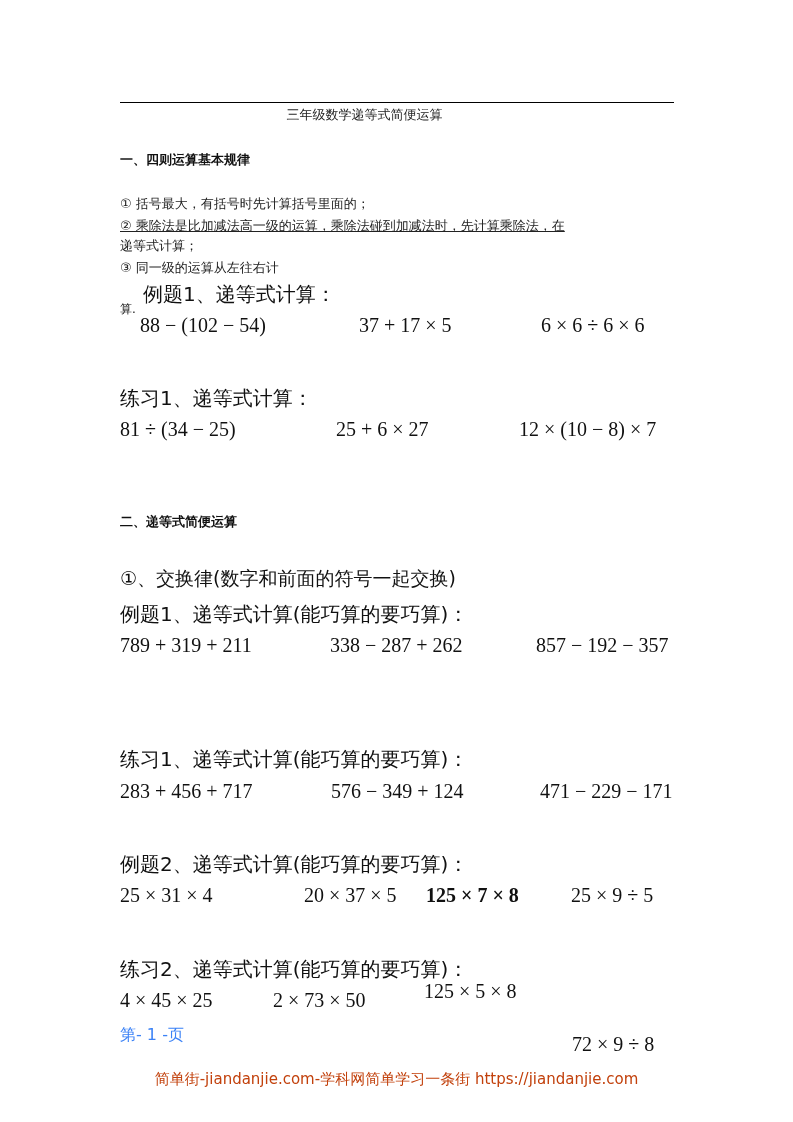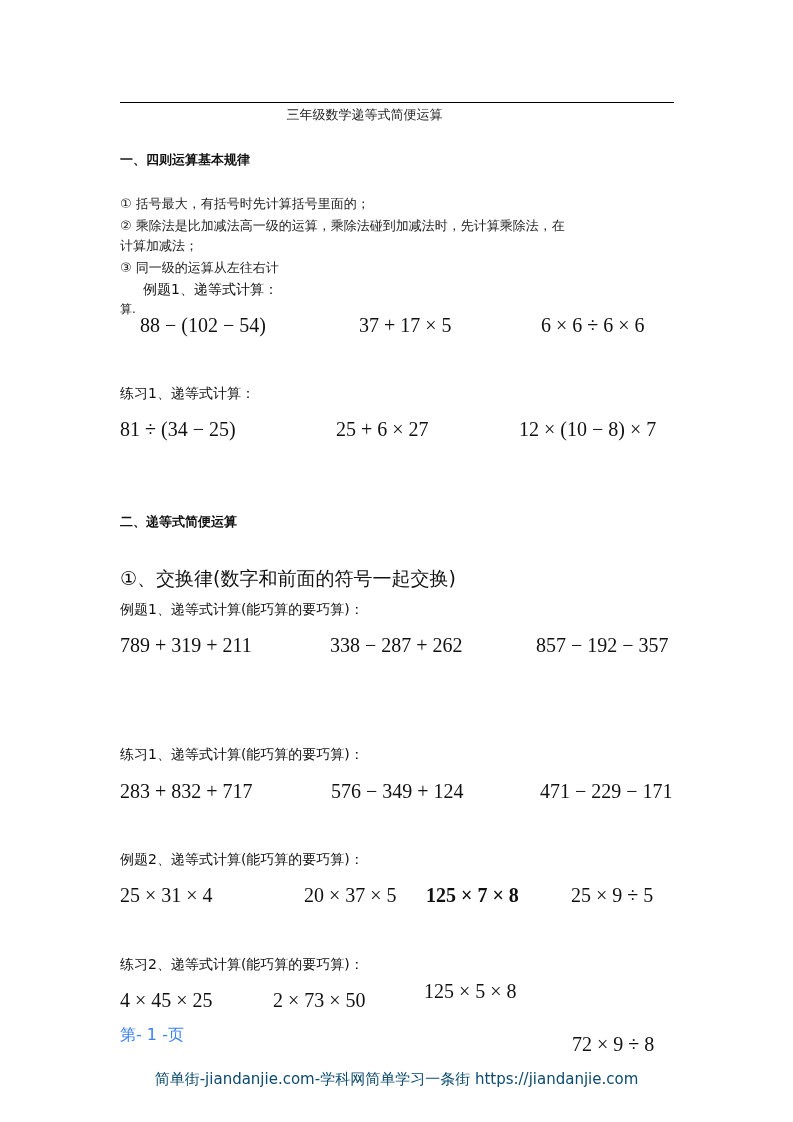--- a/index.html
+++ b/index.html
@@ -3,37 +3,37 @@
 <meta charset="utf-8">
 <style>
   html, body { margin: 0; padding: 0; background: #ffffff; }
   body { width: 793px; height: 1122px; position: relative; overflow: hidden;
          font-family: "Liberation Serif", "DejaVu Serif", serif; color: #111; }
   .abs { position: absolute; white-space: nowrap; }
   .header-rule { position: absolute; left: 120px; top: 102px; width: 554px; height: 1px; background: #000; }
   .doc-title { left: 0; width: 729px; text-align: center; top: 106px; font-size: 13px; color: #222; font-family: Liberation Mono, monospace; }
   .sec-head { font-family: "DejaVu Sans", sans-serif; font-weight: bold; font-size: 13px; left: 120px; }
   .rule-line { font-family: "DejaVu Sans", sans-serif; font-size: 13px; left: 120px; line-height: 20px; color: #222; }
-  .task-head { font-family: "DejaVu Sans", sans-serif; font-size: 14px; }
+  .task-head { font-family: "DejaVu Sans", sans-serif; font-size: 20px; }
   .expr { font-family: "Liberation Serif", serif; font-size: 20px; }
   .small-tag { font-family: "DejaVu Sans", sans-serif; font-size: 12px; }
   .page-num { font-family: "DejaVu Sans", sans-serif; font-size: 16px; left: 120px; top: 1025px; color: #3b82f6; }
-  .footer { left: 0; width: 793px; text-align: center; top: 1070px; font-family: "DejaVu Sans", sans-serif; font-size: 15px; color: #0c4a6e; }
+  .footer { left: 0; width: 793px; text-align: center; top: 1070px; font-family: "DejaVu Sans", sans-serif; font-size: 15px; color: #c2410c; }
 </style>
 </head>
 <body>
 
 <div class="header-rule"></div>
 <div class="abs doc-title">三年级数学递等式简便运算</div>
 
 <div class="abs sec-head" style="top:151px;">一、四则运算基本规律</div>
 
 <div class="abs rule-line" style="top:194px;">① 括号最大，有括号时先计算括号里面的；</div>
-<div class="abs rule-line" style="top:216px;">② 乘除法是比加减法高一级的运算，乘除法碰到加减法时，先计算乘除法，在</div>
-<div class="abs rule-line" style="top:236px;">计算加减法；</div>
+<div class="abs rule-line" style="top:216px;text-decoration:underline;">② 乘除法是比加减法高一级的运算，乘除法碰到加减法时，先计算乘除法，在</div>
+<div class="abs rule-line" style="top:236px;">递等式计算；</div>
 <div class="abs rule-line" style="top:258px;">③ 同一级的运算从左往右计</div>
 
 <div class="abs task-head" style="left:143px; top:281px;">例题1、递等式计算：</div>
 <div class="abs small-tag" style="left:120px; top:301px;">算.</div>
 <div class="abs expr" style="left:140px; top:314px;">88 − (102 − 54)</div>
 <div class="abs expr" style="left:359px; top:314px;">37 + 17 × 5</div>
 <div class="abs expr" style="left:541px; top:314px;">6 × 6 ÷ 6 × 6</div>
 
 <div class="abs task-head" style="left:120px; top:385px;">练习1、递等式计算：</div>
 <div class="abs expr" style="left:120px; top:418px;">81 ÷ (34 − 25)</div>
@@ -43,21 +43,21 @@
 <div class="abs sec-head" style="top:513px;">二、递等式简便运算</div>
 
 <div class="abs task-head" style="left:120px; top:566px; font-size:19px;">①、交换律(数字和前面的符号一起交换)</div>
 
 <div class="abs task-head" style="left:120px; top:601px;">例题1、递等式计算(能巧算的要巧算)：</div>
 <div class="abs expr" style="left:120px; top:634px;">789 + 319 + 211</div>
 <div class="abs expr" style="left:330px; top:634px;">338 − 287 + 262</div>
 <div class="abs expr" style="left:536px; top:634px;">857 − 192 − 357</div>
 
 <div class="abs task-head" style="left:120px; top:746px;">练习1、递等式计算(能巧算的要巧算)：</div>
-<div class="abs expr" style="left:120px; top:780px;">283 + 832 + 717</div>
+<div class="abs expr" style="left:120px; top:780px;">283 + 456 + 717</div>
 <div class="abs expr" style="left:331px; top:780px;">576 − 349 + 124</div>
 <div class="abs expr" style="left:540px; top:780px;">471 − 229 − 171</div>
 
 <div class="abs task-head" style="left:120px; top:851px;">例题2、递等式计算(能巧算的要巧算)：</div>
 <div class="abs expr" style="left:120px; top:884px;">25 × 31 × 4</div>
 <div class="abs expr" style="left:276px; top:884px;margin-left:28px;">20 × 37 × 5</div>
 <div class="abs expr" style="left:426px; top:884px;font-weight:bold;">125 × 7 × 8</div>
 <div class="abs expr" style="left:571px; top:884px;">25 × 9 ÷ 5</div>
 
 <div class="abs task-head" style="left:120px; top:956px;">练习2、递等式计算(能巧算的要巧算)：</div>

